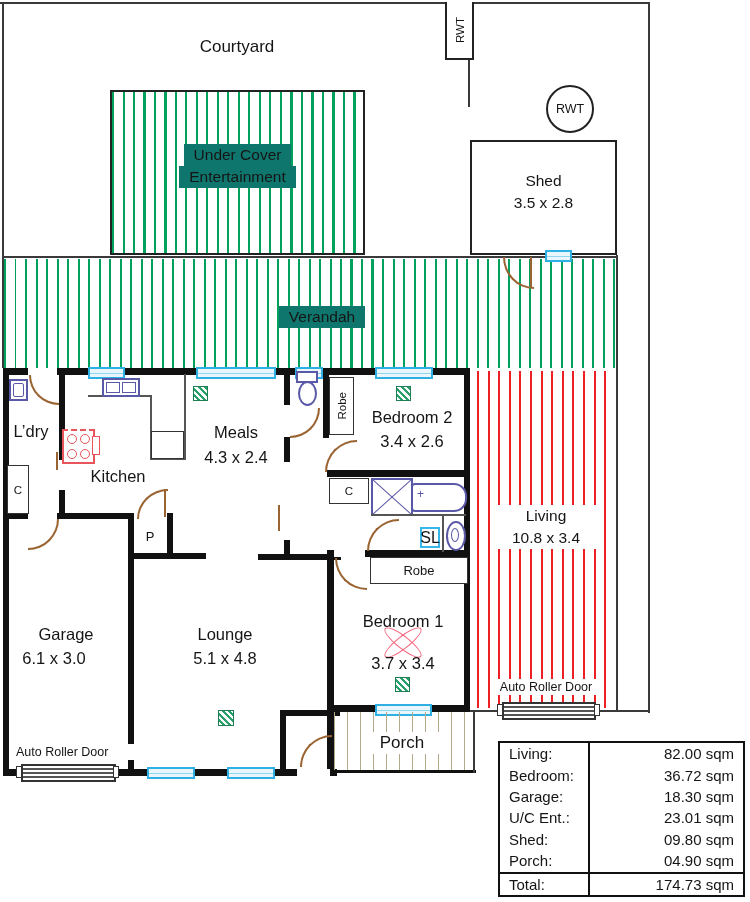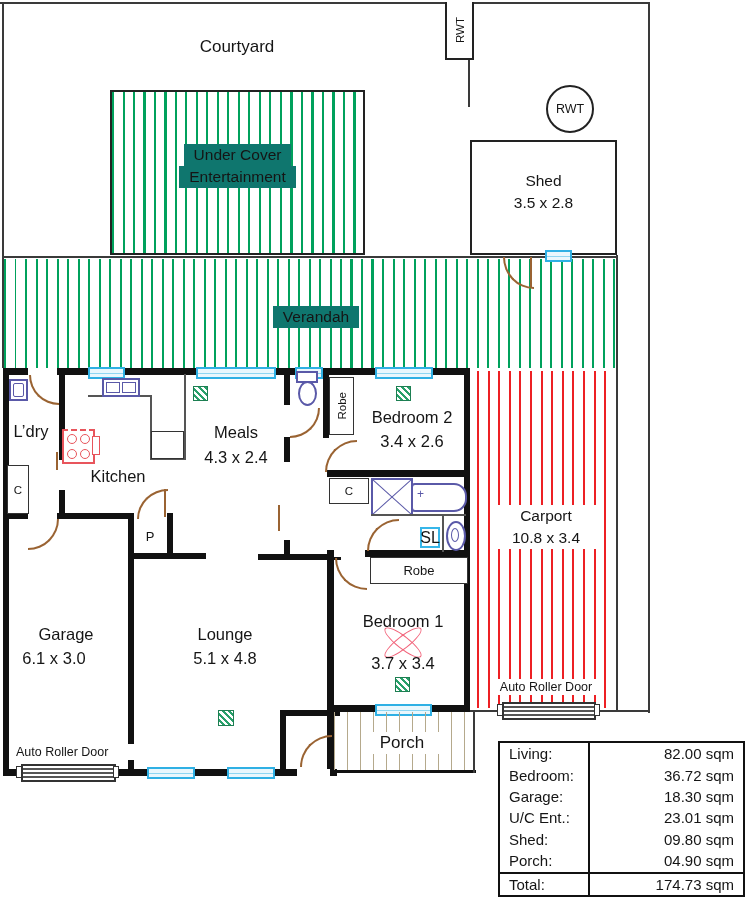--- a/index.html
+++ b/index.html
@@ -70,30 +70,30 @@
     <span>Entertainment</span></div>
 
   <div class="bx" style="left:470px;top:140px;width:147px;height:115px;box-sizing:border-box"></div>
   <div class="lb" style="left:470px;top:170px;width:147px;font-size:15.5px">
     <span>Shed</span></div>
   <div class="lb" style="left:470px;top:192px;width:147px;font-size:15.5px">
     <span>3.5 x 2.8</span></div>
 
   <div class="t" style="left:2px;top:256px;width:616px;height:2px"></div>
   <div class="gstripe" style="position:absolute;left:4px;top:259px;width:612px;height:109px"></div>
-  <div class="lb wbg" style="left:270px;top:306px;width:92px;font-size:15.5px">
+  <div class="lb wbg" style="left:270px;top:306px;width:104px;font-size:15.5px">
     <span>Verandah</span></div>
 
   <div class="win" style="left:545px;top:250px;width:23px;height:8px"></div>
   <div class="arc bl" style="left:503px;top:257px;width:29px;height:30px"></div>
   <div class="leaf" style="left:530px;top:257px;width:2px;height:31px"></div>
 
   <div class="t" style="left:616px;top:255px;width:2px;height:457px"></div>
   <div class="rstripe" style="position:absolute;left:477px;top:371px;width:136px;height:337px"></div>
-  <div class="lb" style="left:496px;top:505px;width:100px;font-size:15.5px;background:#fff"><span>Carport</span></div>
+  <div class="lb" style="left:496px;top:505px;width:100px;font-size:15.5px;background:#fff"><span>Living</span></div>
   <div class="lb" style="left:496px;top:527px;width:100px;font-size:15.5px;background:#fff"><span>10.8 x 3.4</span></div>
   <div class="lb" style="left:494px;top:679px;width:104px;font-size:12.5px;line-height:16px;background:#fff"><span>Auto Roller Door</span></div>
   <div class="roller" style="left:502px;top:702px;width:90px;height:14px"></div>
   <div class="cap" style="left:497px;top:704px;width:4px;height:10px"></div>
   <div class="cap" style="left:594px;top:704px;width:4px;height:10px"></div>
 
   <div class="w" style="left:3px;top:368px;width:467px;height:7px"></div>
   <div class="w" style="left:3px;top:368px;width:6px;height:408px"></div>
   <div class="w" style="left:3px;top:769px;width:334px;height:7px"></div>
   <div class="w" style="left:464px;top:368px;width:6px;height:344px"></div>

